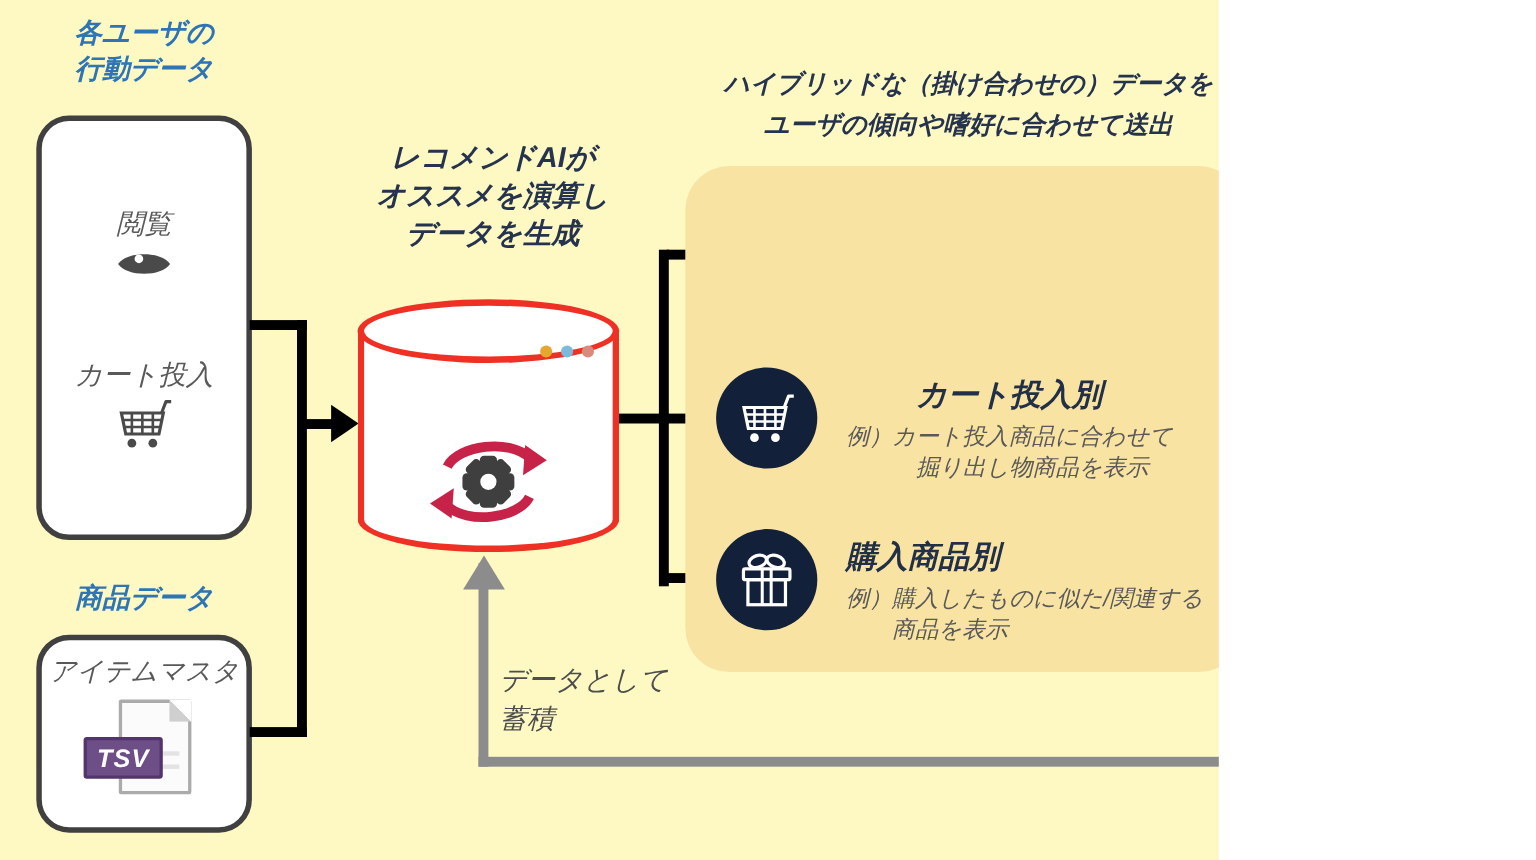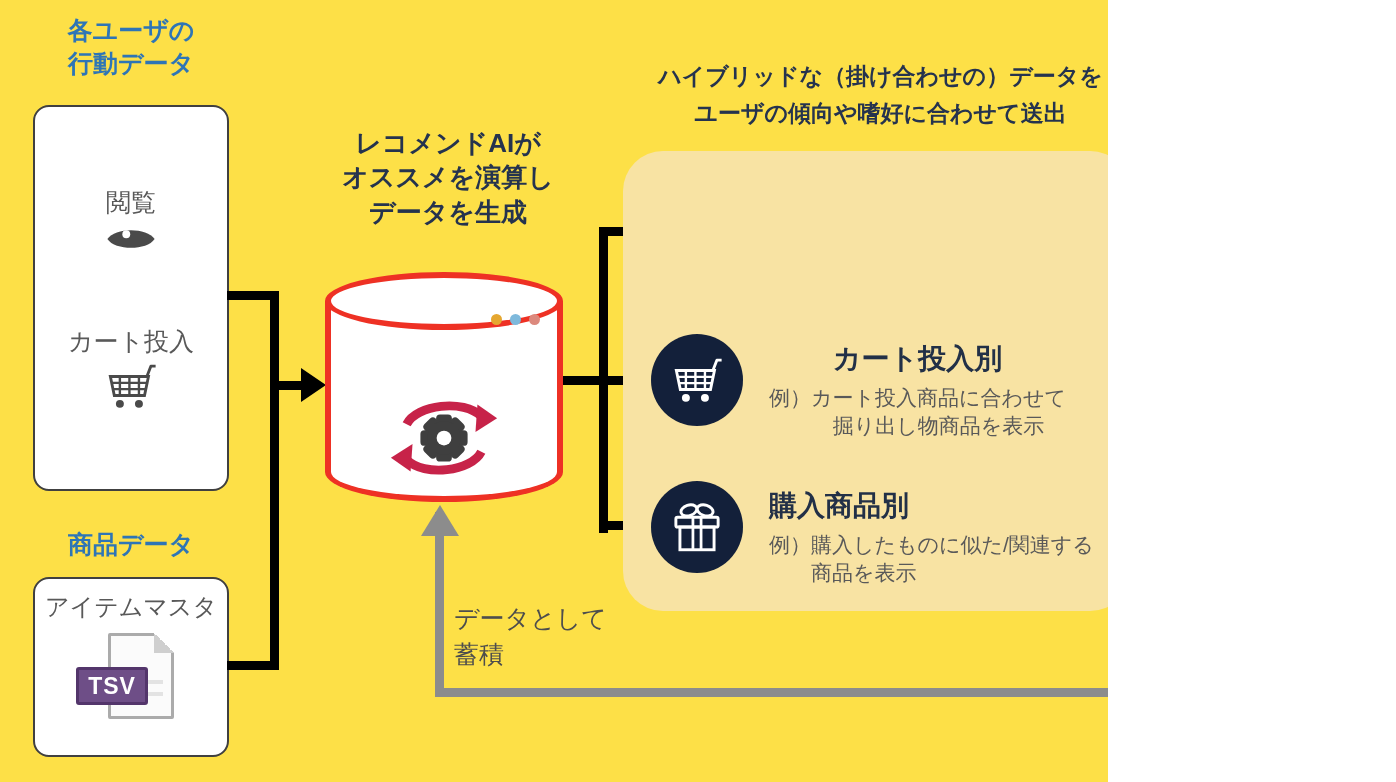--- a/index.html
+++ b/index.html
@@ -1,27 +1,27 @@
 <!DOCTYPE html>
 <html><head>
 <meta charset="utf-8">
 <style>
   * { margin:0; padding:0; box-sizing:border-box; }
   html,body { background:#fff; }
   body { font-family:"Liberation Sans","DejaVu Sans",sans-serif; }
-  .canvas { position:relative; width:1108px; height:782px; background:#fde047; overflow:hidden; }
+  .canvas { position:relative; width:1108px; height:782px; background:#fef9c3; overflow:hidden;font-style:italic; }
 
   .pre { white-space:pre-line; }
 
   
   .blue-label { position:absolute; color:#2E75B6; font-size:25px; font-weight:600; line-height:1.3; text-align:center; }
   #lbl-user { left:33px; top:14px; width:196px; }
   #lbl-product { left:33px; top:528px; width:196px; }
 
-  .gold-box { position:absolute; background:#fff; border:2px solid #404040; border-radius:16px; }
+  .gold-box { position:absolute; background:#fff; border:5px solid #404040; border-radius:30px; }
   #box-behavior { left:33px; top:105px; width:196px; height:386px;
     display:flex; flex-direction:column; justify-content:space-evenly; align-items:center; padding:8px 0; }
   #box-product { left:33px; top:577px; width:196px; height:180px;
     display:flex; flex-direction:column; align-items:center; padding-top:12px; }
 
   .b-item { display:flex; flex-direction:column; align-items:center; gap:4px; }
   .b-item .lbl { font-size:25px; color:#595959; }
   .icon-gray { color:#4A4A4A; }
   .icon-white { color:#ffffff; }
 

